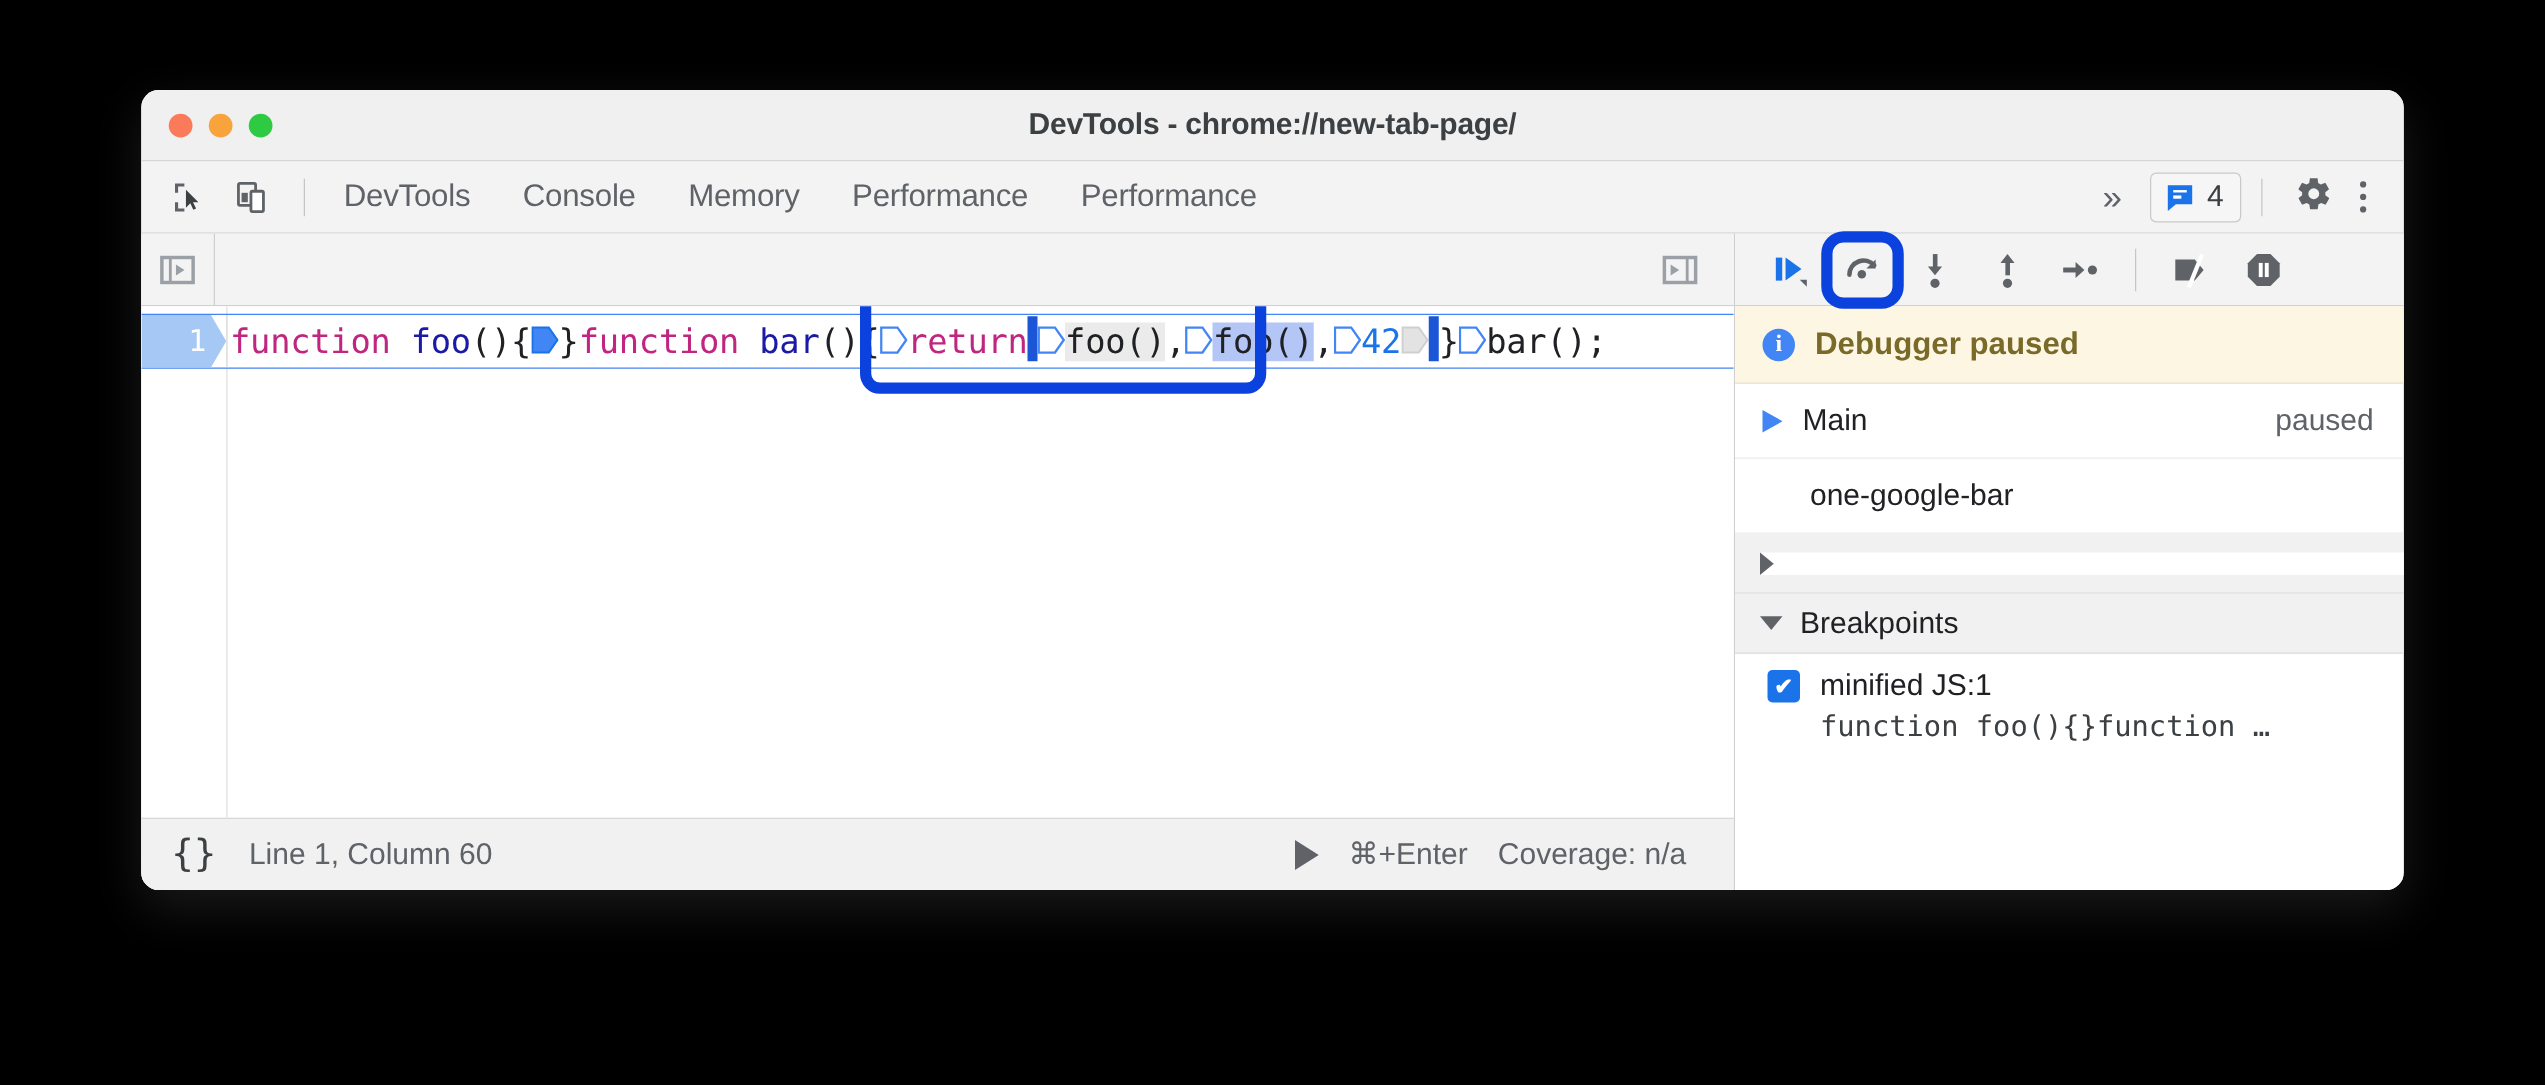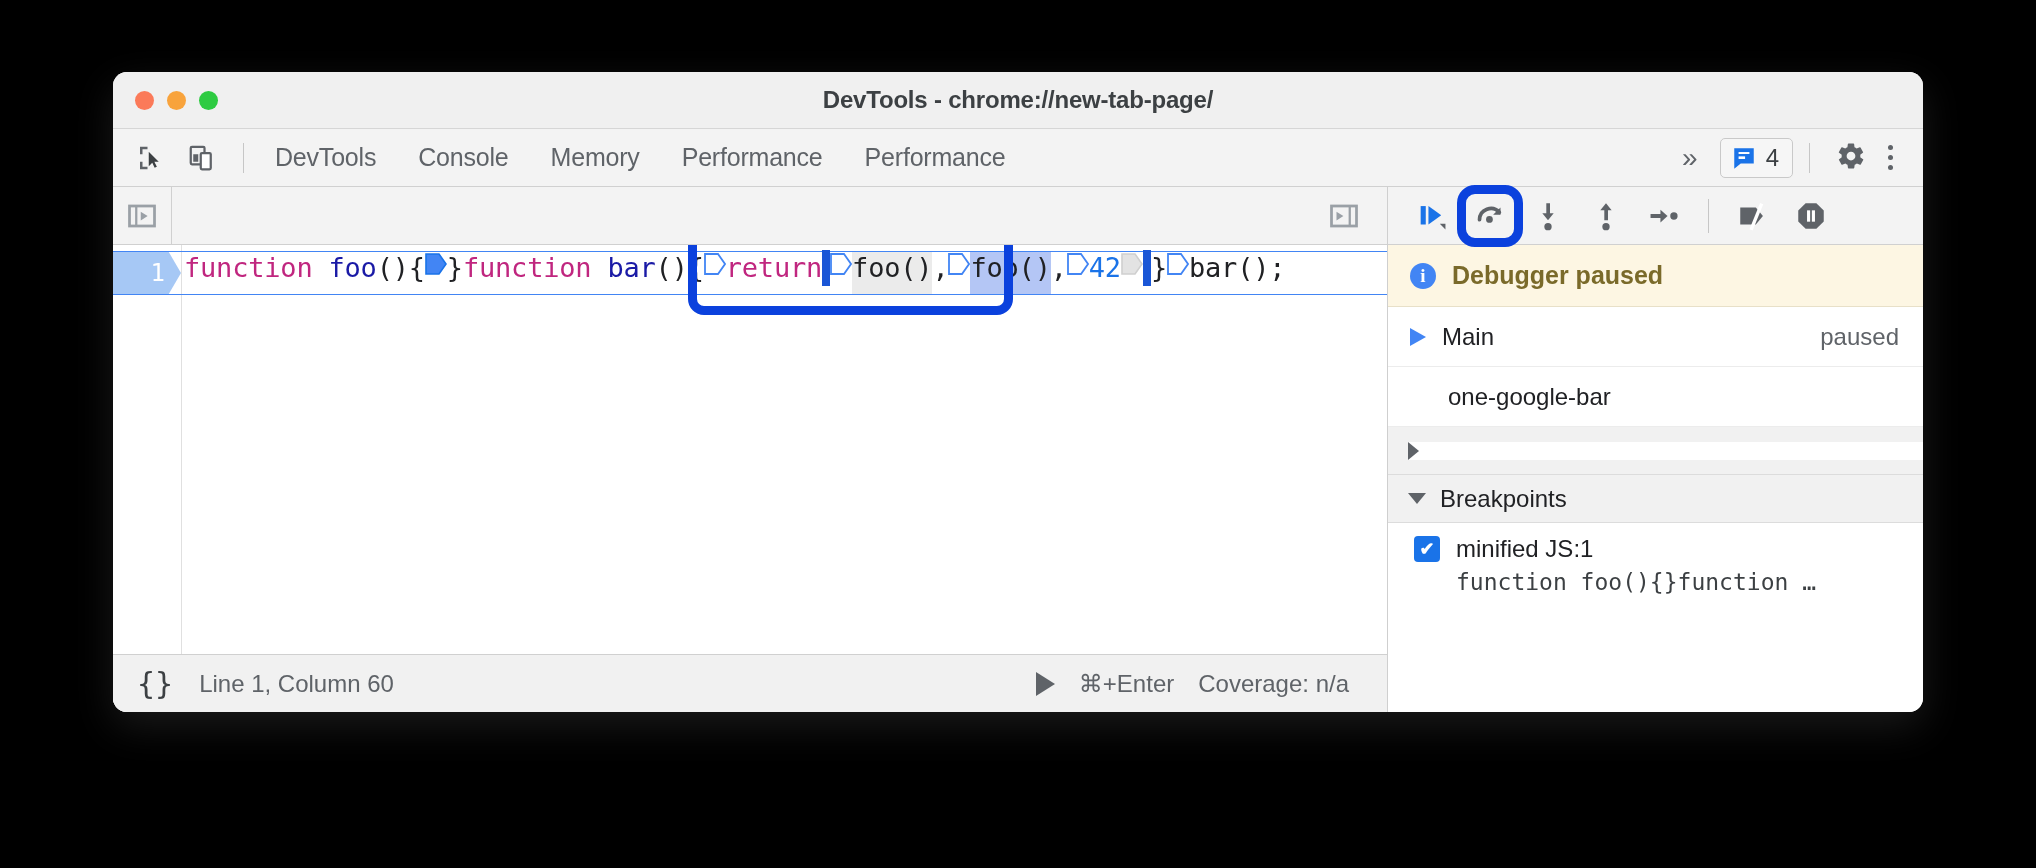--- a/index.html
+++ b/index.html
@@ -116,21 +116,21 @@
     position:absolute; left:0; top:0; bottom:0; width: 68px;
     background:#a6c8f5;
     clip-path: polygon(0 0, 82% 0, 100% 50%, 82% 100%, 0 100%);
   }
   .lineno {
     position:relative; z-index:2; font-family:"DejaVu Sans Mono", monospace;
     font-size: 24px; color:#fff; padding-right: 16px;
   }
   .gutter-border { width:1px; background:#e0e0e0; flex:0 0 1px; }
   .code-text {
-    flex:1 1 auto; display:flex; 
+    flex:1 1 auto; display:flex; align-items:center;
     font-family:"DejaVu Sans Mono", monospace; font-size: 27px;
     white-space: pre; padding-left: 2px; letter-spacing: -0.2px;
   }
   .kw { color:#c0267f; }
   .id { color:#1a1aa6; }
   .pl { color:#202124; }
   .num { color:#1a73e8; }
   .chev {
     display:inline-block; width: 22px; height: 26px; vertical-align: middle;
     margin: 0 0px; position:relative; top:-1px;

